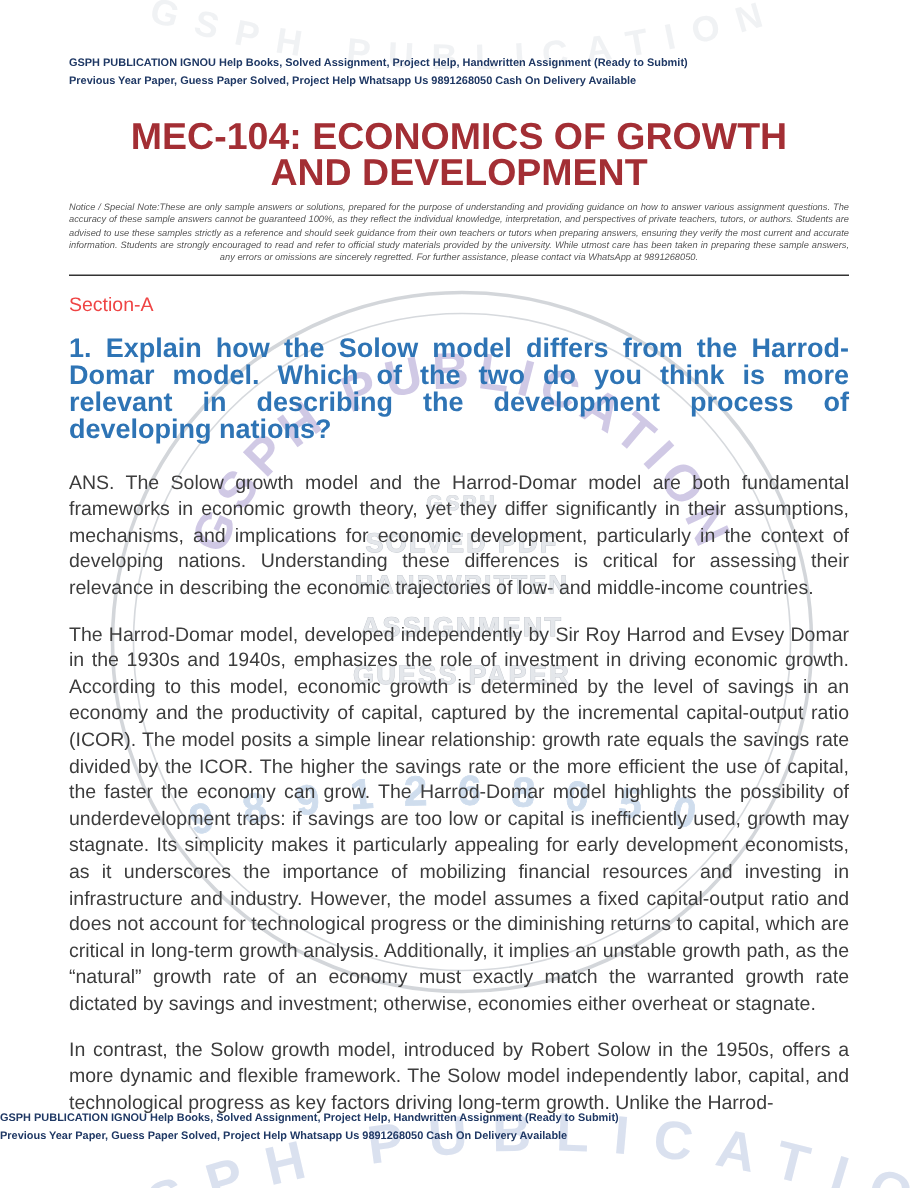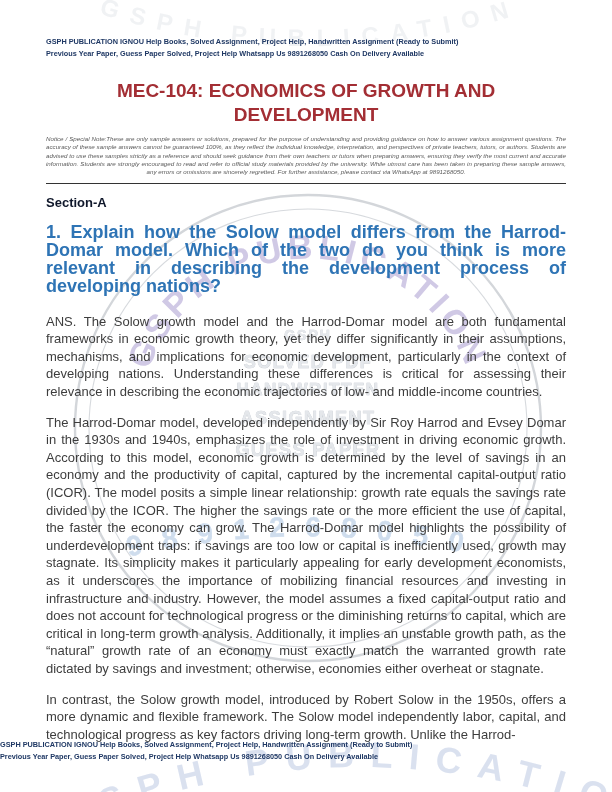--- a/index.html
+++ b/index.html
@@ -7,31 +7,31 @@
     position:relative; width:612px; height:792px; background:#ffffff;
     overflow:hidden; font-family:"Liberation Sans", sans-serif;
   }
   .watermark { position:absolute; top:0; left:0; z-index:0; }
   .content { position:relative; z-index:1; width:520px; margin:0 auto; padding-top:36px; }
 
   .hdr-line { font-size:7.3px; font-weight:bold; color:#1F3864; line-height:11.5px; }
 
   .doc-title {
     margin:20px auto 0; width:460px; text-align:center;
-    color:#A32E34; font-size:19px; line-height:24px; font-weight:bold;
+    color:#A32E34; font-size:25px; line-height:24px; font-weight:bold;
   }
 
   .notice {
     margin-top:8px; font-style:italic; font-size:6.2px; line-height:8.3px;
     color:#595959; text-align:justify; text-align-last:center;
   }
 
   .rule { margin:5px 0 0 0; border:0; border-top:1.6px solid #333333; }
 
-  .section-heading { margin-top:11px; font-size:13px; font-weight:bold; color:#0f172a; }
+  .section-heading { margin-top:11px; font-size:13px; font-weight:normal; color:#ef4444; }
 
   .question {
     margin-top:13px; font-size:18px; font-weight:bold; color:#2E74B5;
     text-align:justify; line-height:18px;
   }
 
   .para {
     font-size:13px; color:#3D3D3D;
     text-align:justify; line-height:17.6px;
   }

